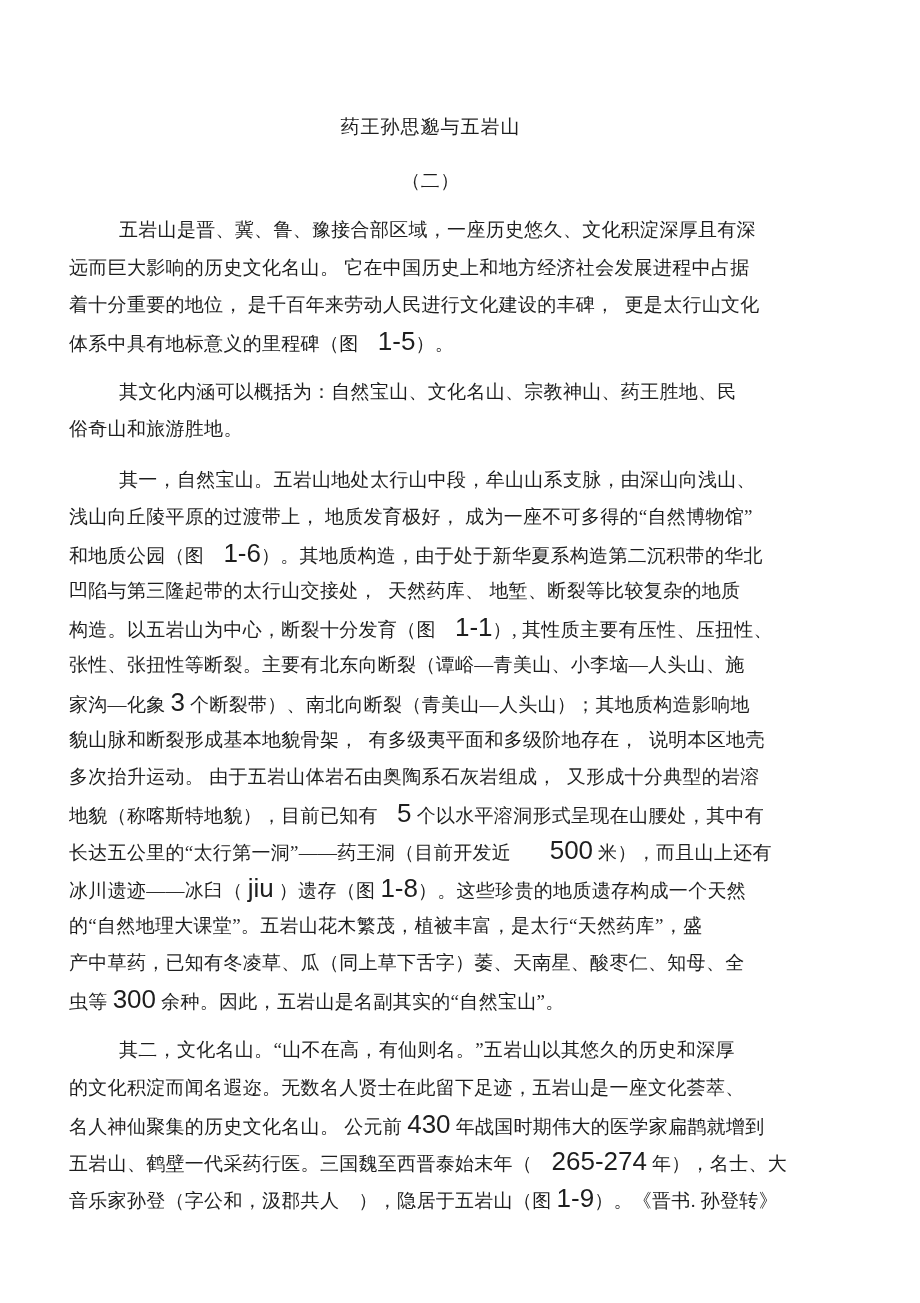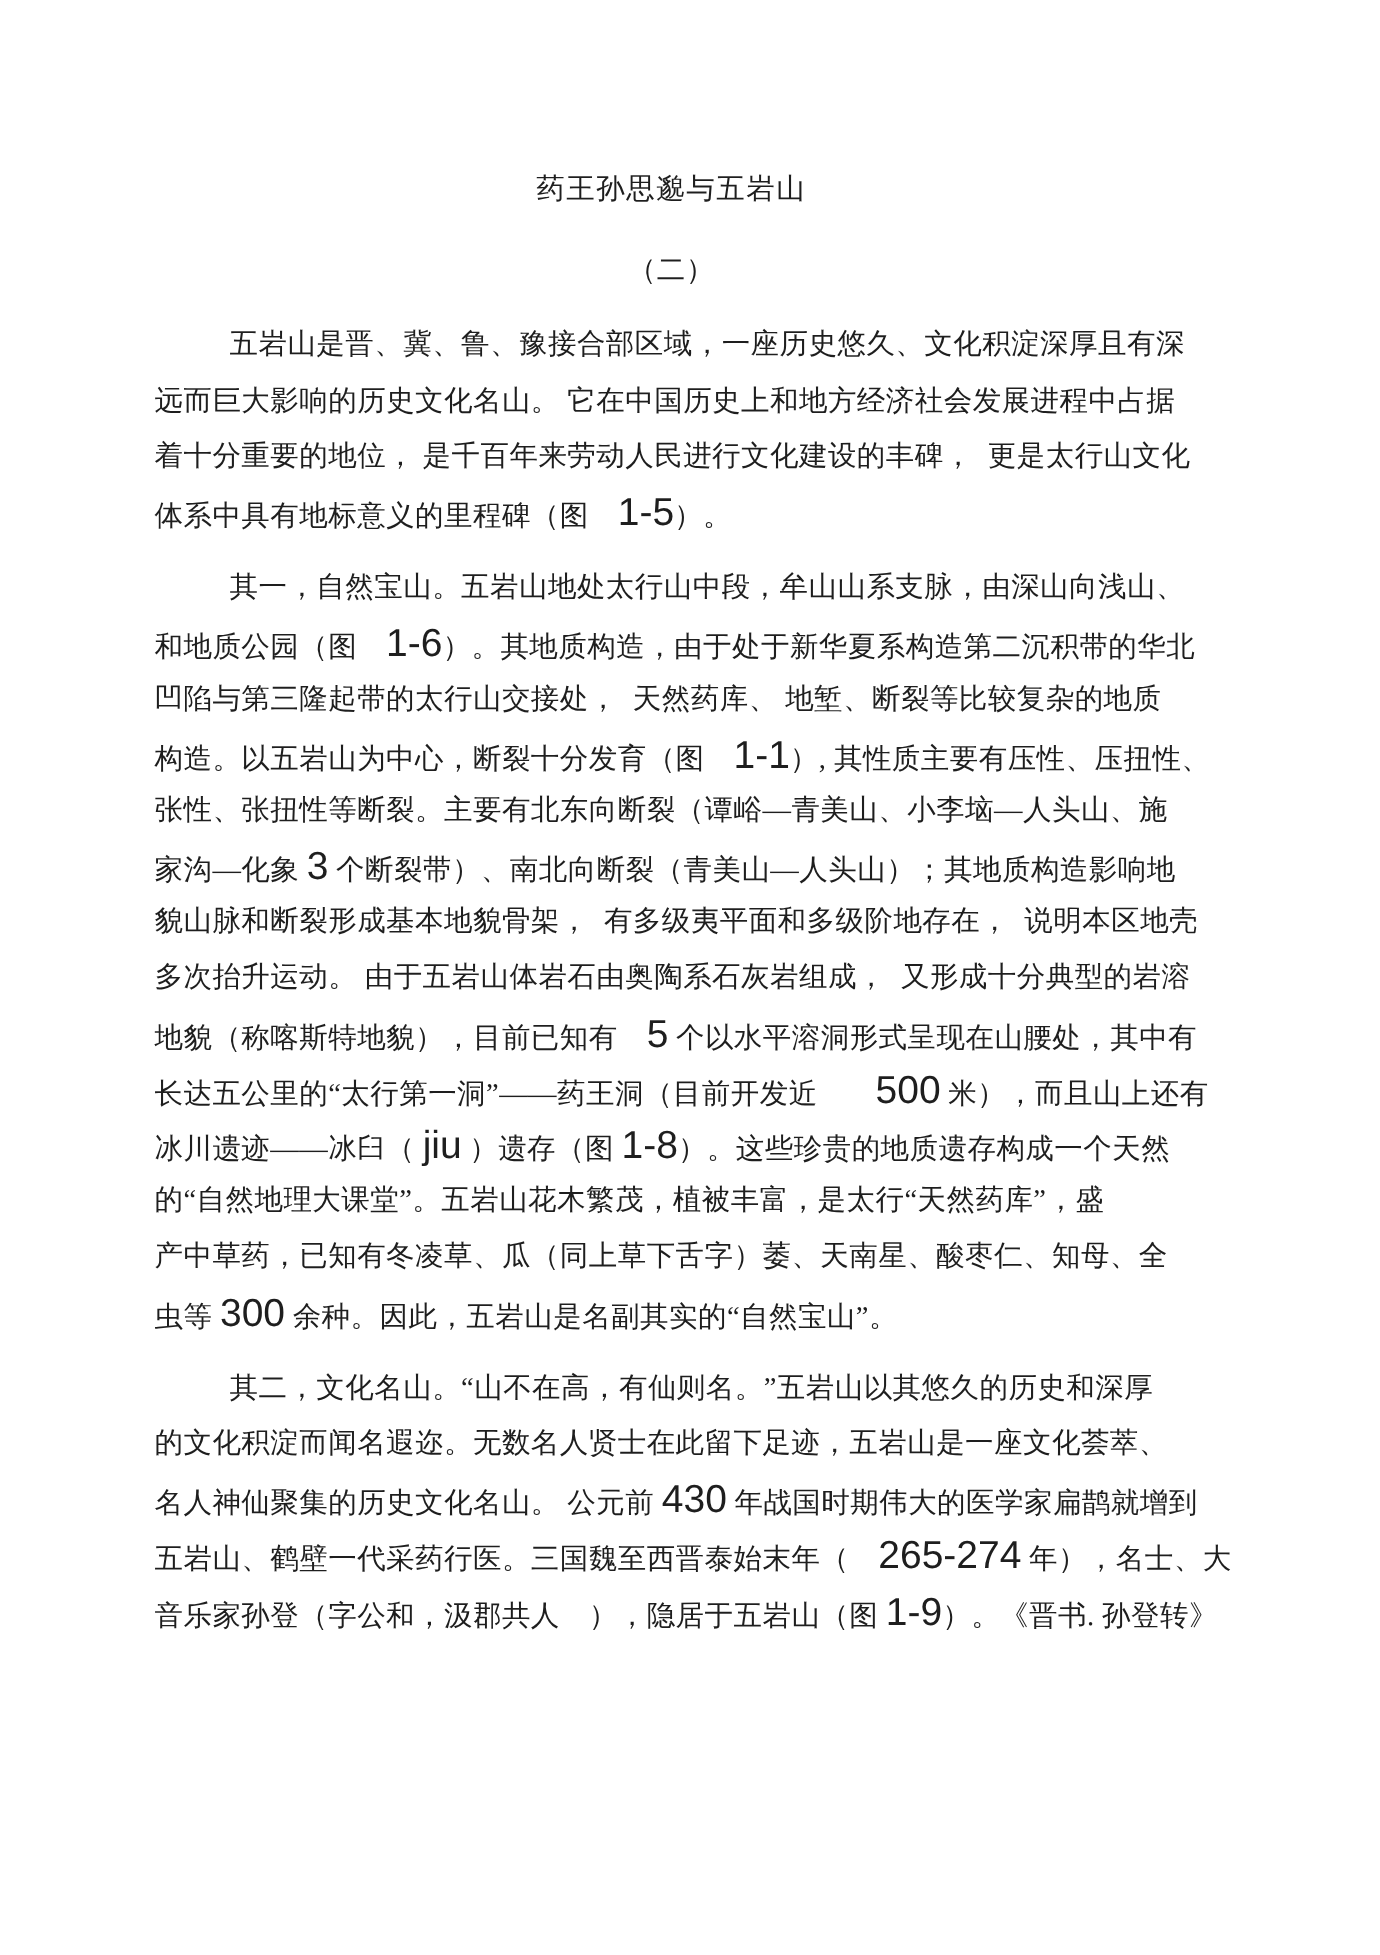--- a/index.html
+++ b/index.html
@@ -11,21 +11,21 @@
     width: 920px;
     height: 1303px;
     overflow: hidden;
     font-family: "Liberation Serif", "DejaVu Serif", serif;
     color: #1e1e1e;
   }
   .page {
     box-sizing: border-box;
     width: 920px;
     height: 1303px;
-    padding: 108px 128px 0 103px;
+    padding: 108px 128px 0 69px;
     background: #ffffff;
   }
   .line {
     height: 37.2px;
     line-height: 37.2px;
     font-size: 19px;
     letter-spacing: 0.3px;
     white-space: pre;
   }
   .title-line {
@@ -58,21 +58,26 @@
   <div class="line title-line">药王孙思邈与五岩山</div>
   <div class="line section-line">（二）</div>
   <div class="paragraphs-start">
       <div class="para">
         <div class="line indent">五岩山是晋、冀、鲁、豫接合部区域，一座历史悠久、文化积淀深厚且有深</div>
         <div class="line">远而巨大影响的历史文化名山。 它在中国历史上和地方经济社会发展进程中占据</div>
         <div class="line">着十分重要的地位， 是千百年来劳动人民进行文化建设的丰碑，  更是太行山文化</div>
         <div class="line">体系中具有地标意义的里程碑（图　<span class="lat">1-5</span>）。</div>
       </div>
       <div class="para">
+        <div class="line indent">其文化内涵可以概括为：自然宝山、文化名山、宗教神山、药王胜地、民</div>
+        <div class="line">俗奇山和旅游胜地。</div>
+      </div>
+      <div class="para">
         <div class="line indent">其一，自然宝山。五岩山地处太行山中段，牟山山系支脉，由深山向浅山、</div>
+        <div class="line">浅山向丘陵平原的过渡带上， 地质发育极好， 成为一座不可多得的“自然博物馆”</div>
         <div class="line">和地质公园（图　<span class="lat">1-6</span>）。其地质构造，由于处于新华夏系构造第二沉积带的华北</div>
         <div class="line">凹陷与第三隆起带的太行山交接处，  天然药库、 地堑、断裂等比较复杂的地质</div>
         <div class="line">构造。以五岩山为中心，断裂十分发育（图　<span class="lat">1-1</span>）, 其性质主要有压性、压扭性、</div>
         <div class="line">张性、张扭性等断裂。主要有北东向断裂（谭峪—青美山、小李垴—人头山、施</div>
         <div class="line">家沟—化象 <span class="lat">3</span> 个断裂带）、南北向断裂（青美山—人头山）；其地质构造影响地</div>
         <div class="line">貌山脉和断裂形成基本地貌骨架，  有多级夷平面和多级阶地存在，  说明本区地壳</div>
         <div class="line">多次抬升运动。 由于五岩山体岩石由奥陶系石灰岩组成，  又形成十分典型的岩溶</div>
         <div class="line">地貌（称喀斯特地貌），目前已知有　<span class="lat">5</span> 个以水平溶洞形式呈现在山腰处，其中有</div>
         <div class="line">长达五公里的“太行第一洞”——药王洞（目前开发近　　<span class="lat">500</span> 米），而且山上还有</div>
         <div class="line">冰川遗迹——冰臼（ <span class="lat">jiu</span> ）遗存（图 <span class="lat">1-8</span>）。这些珍贵的地质遗存构成一个天然</div>

